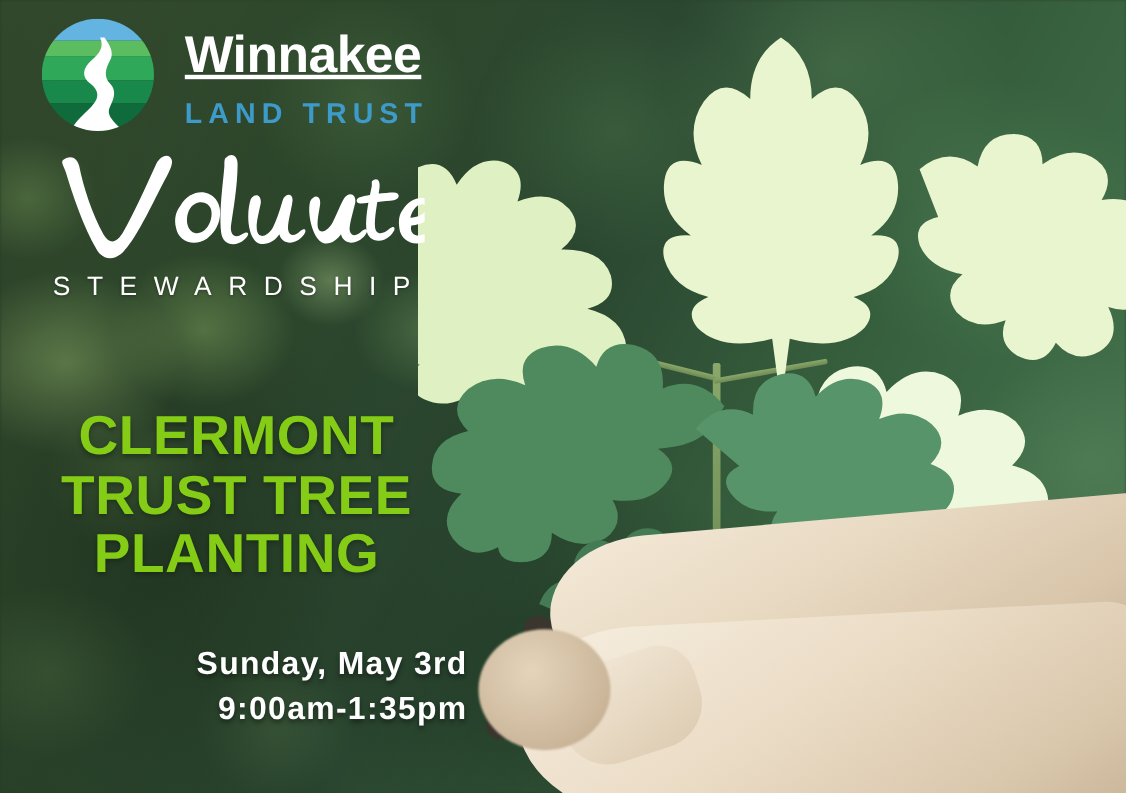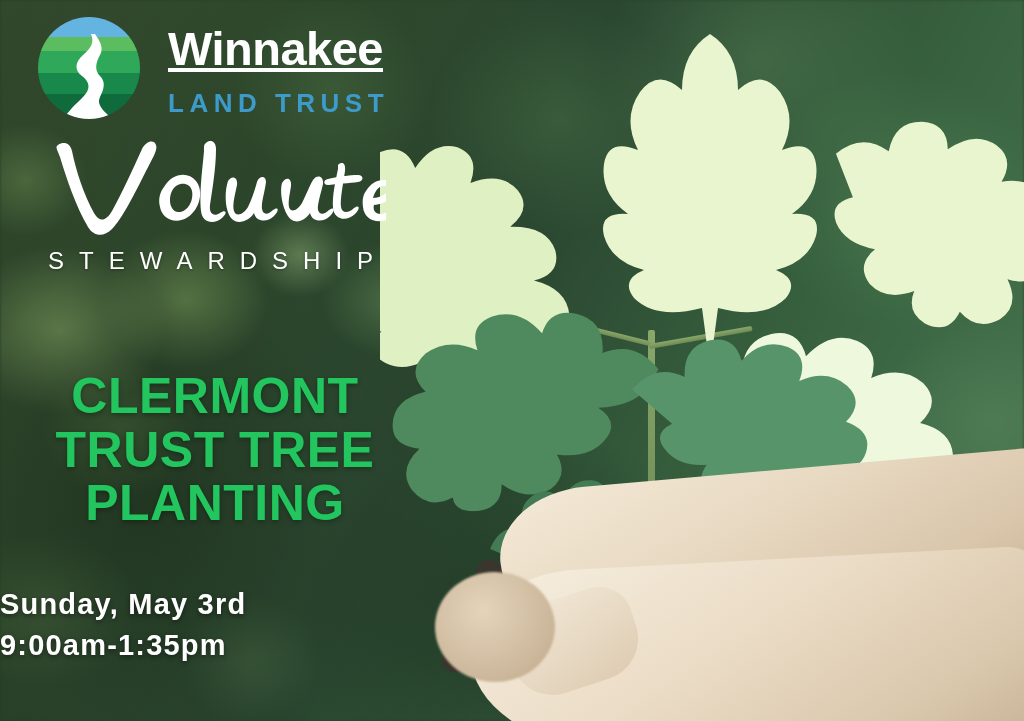--- a/index.html
+++ b/index.html
@@ -187,35 +187,35 @@
     white-space: nowrap;
     text-shadow: 0 1px 3px rgba(0,0,0,0.35);
   }
 
   
   .headline {
     position: absolute;
     top: 370px; left: 0;
     width: 430px;
     text-align: center;
-    color: #22c55e;
+    color: #84cc16;
     font-size: 50px;
     font-weight: bold;
     line-height: 1.07;
     letter-spacing: 0.5px;
     text-shadow: 0 2px 5px rgba(0,0,0,0.30);
   }
   .headline div { white-space: nowrap; }
 
   
   .datetime {
     position: absolute;
     top: 584px; left: 0;
     width: 425px;
-    text-align: left;
+    text-align: right;
     color: #ffffff;
     font-size: 29px;
     font-weight: bold;
     line-height: 1.42;
     letter-spacing: 1.2px;
     text-shadow: 0 2px 5px rgba(0,0,0,0.45);
   }
   .datetime div { white-space: nowrap; }
 </style>
 </head>

